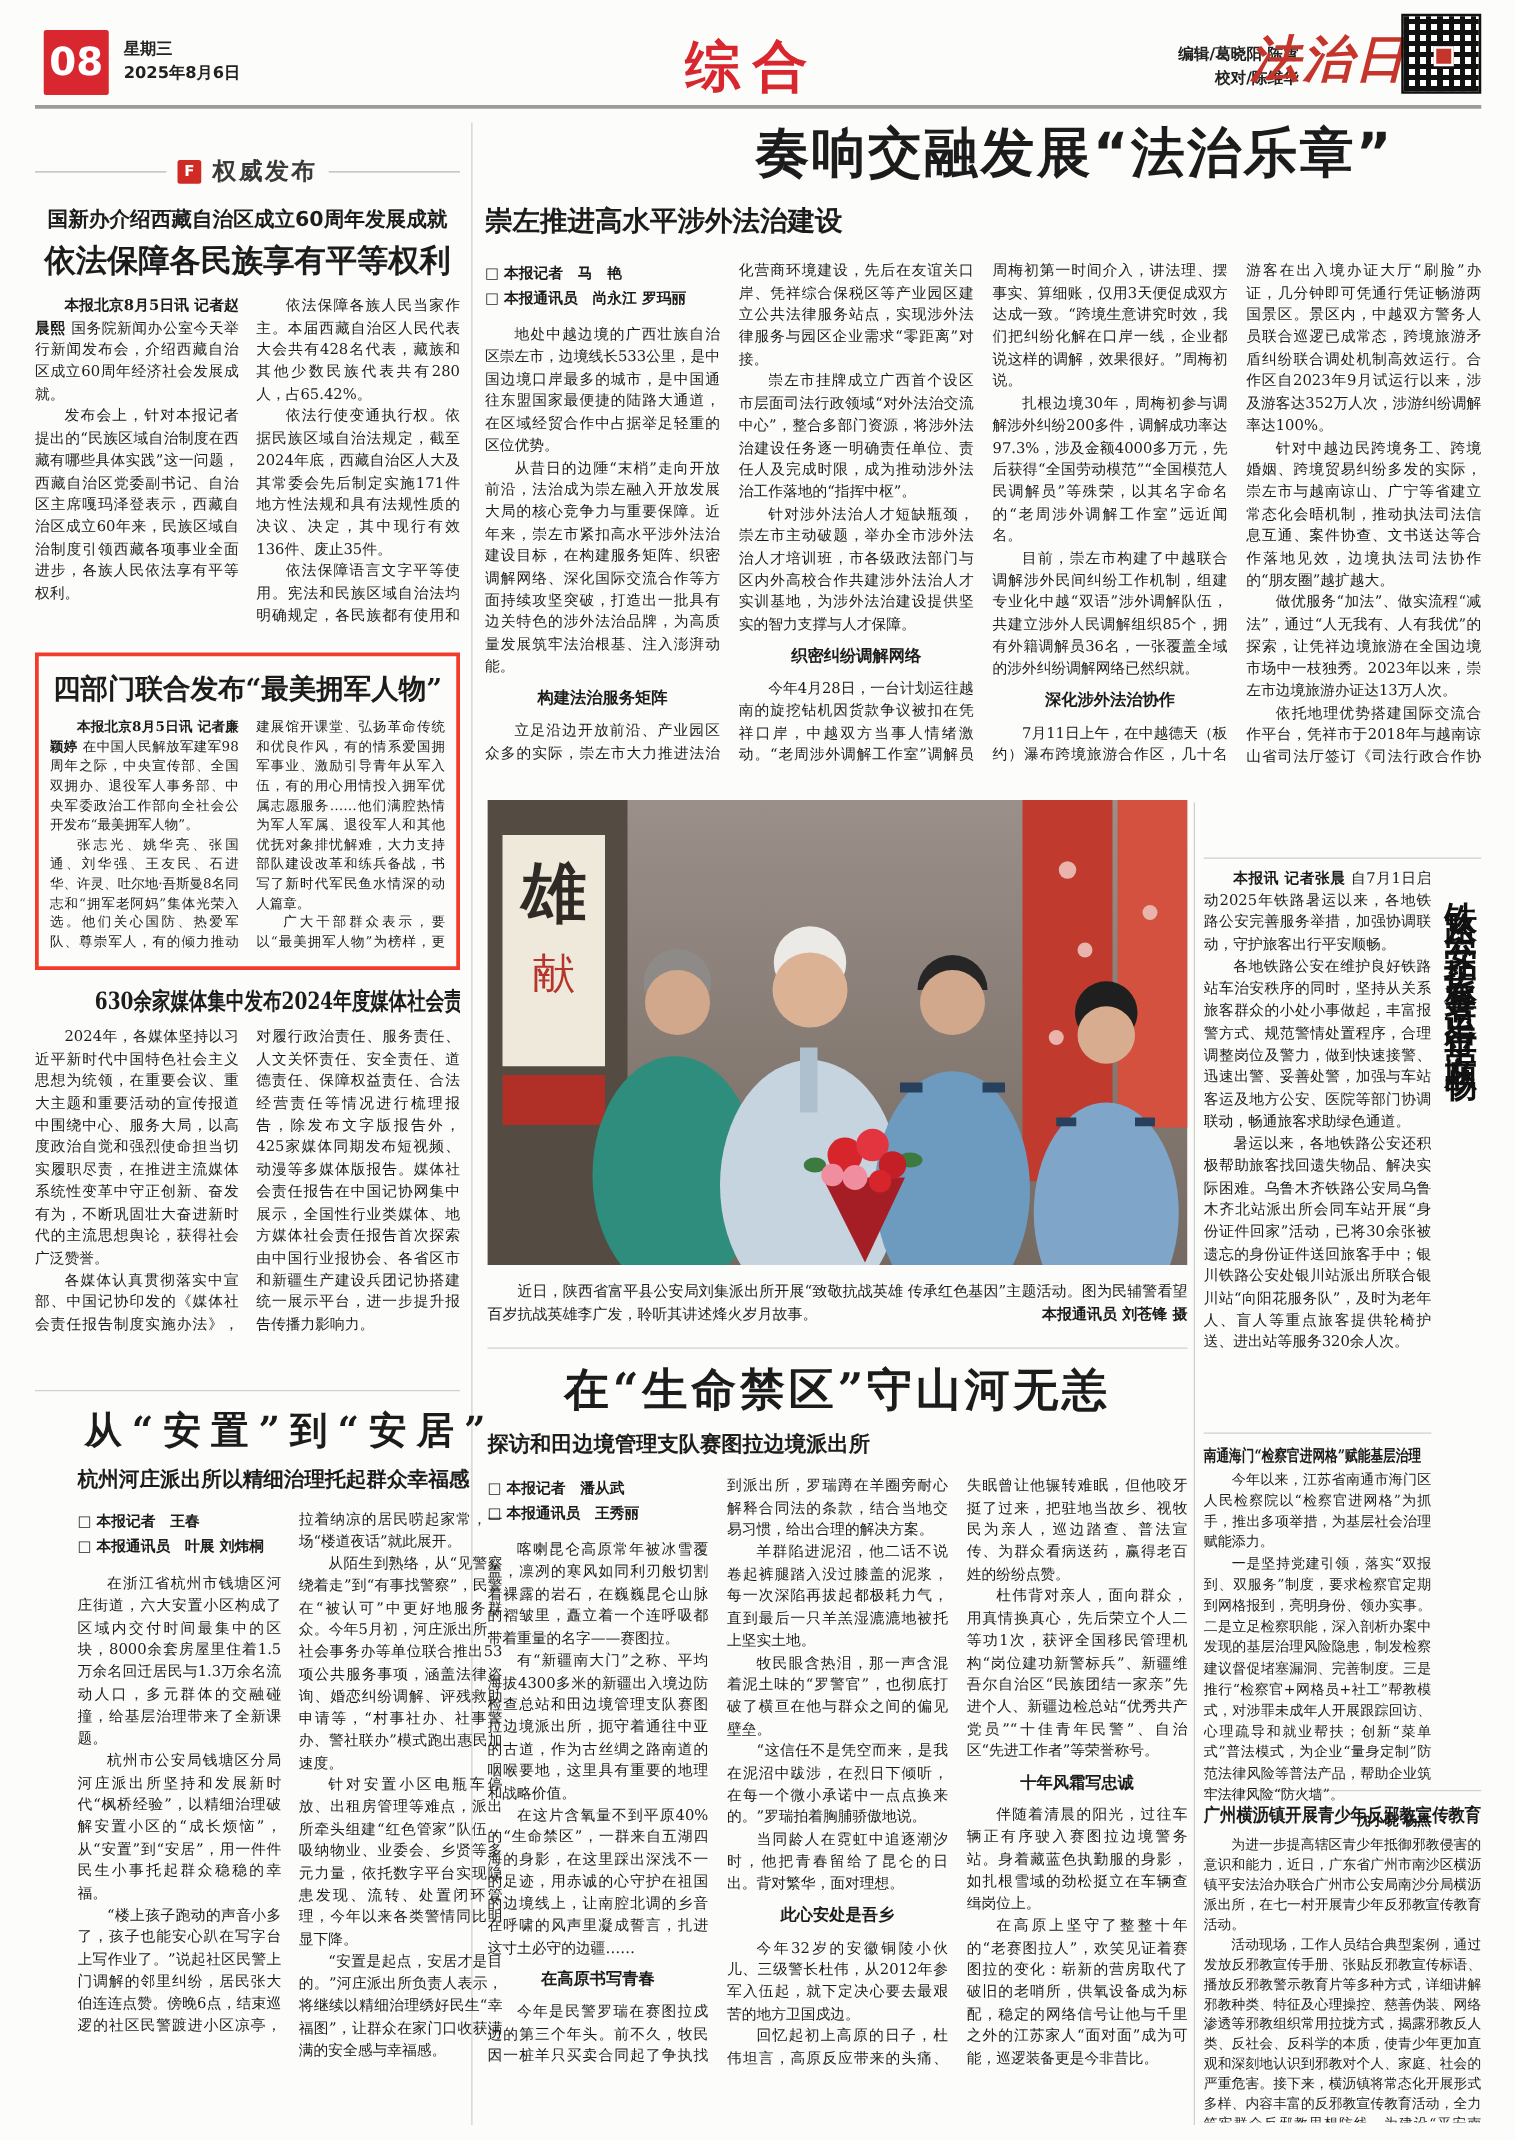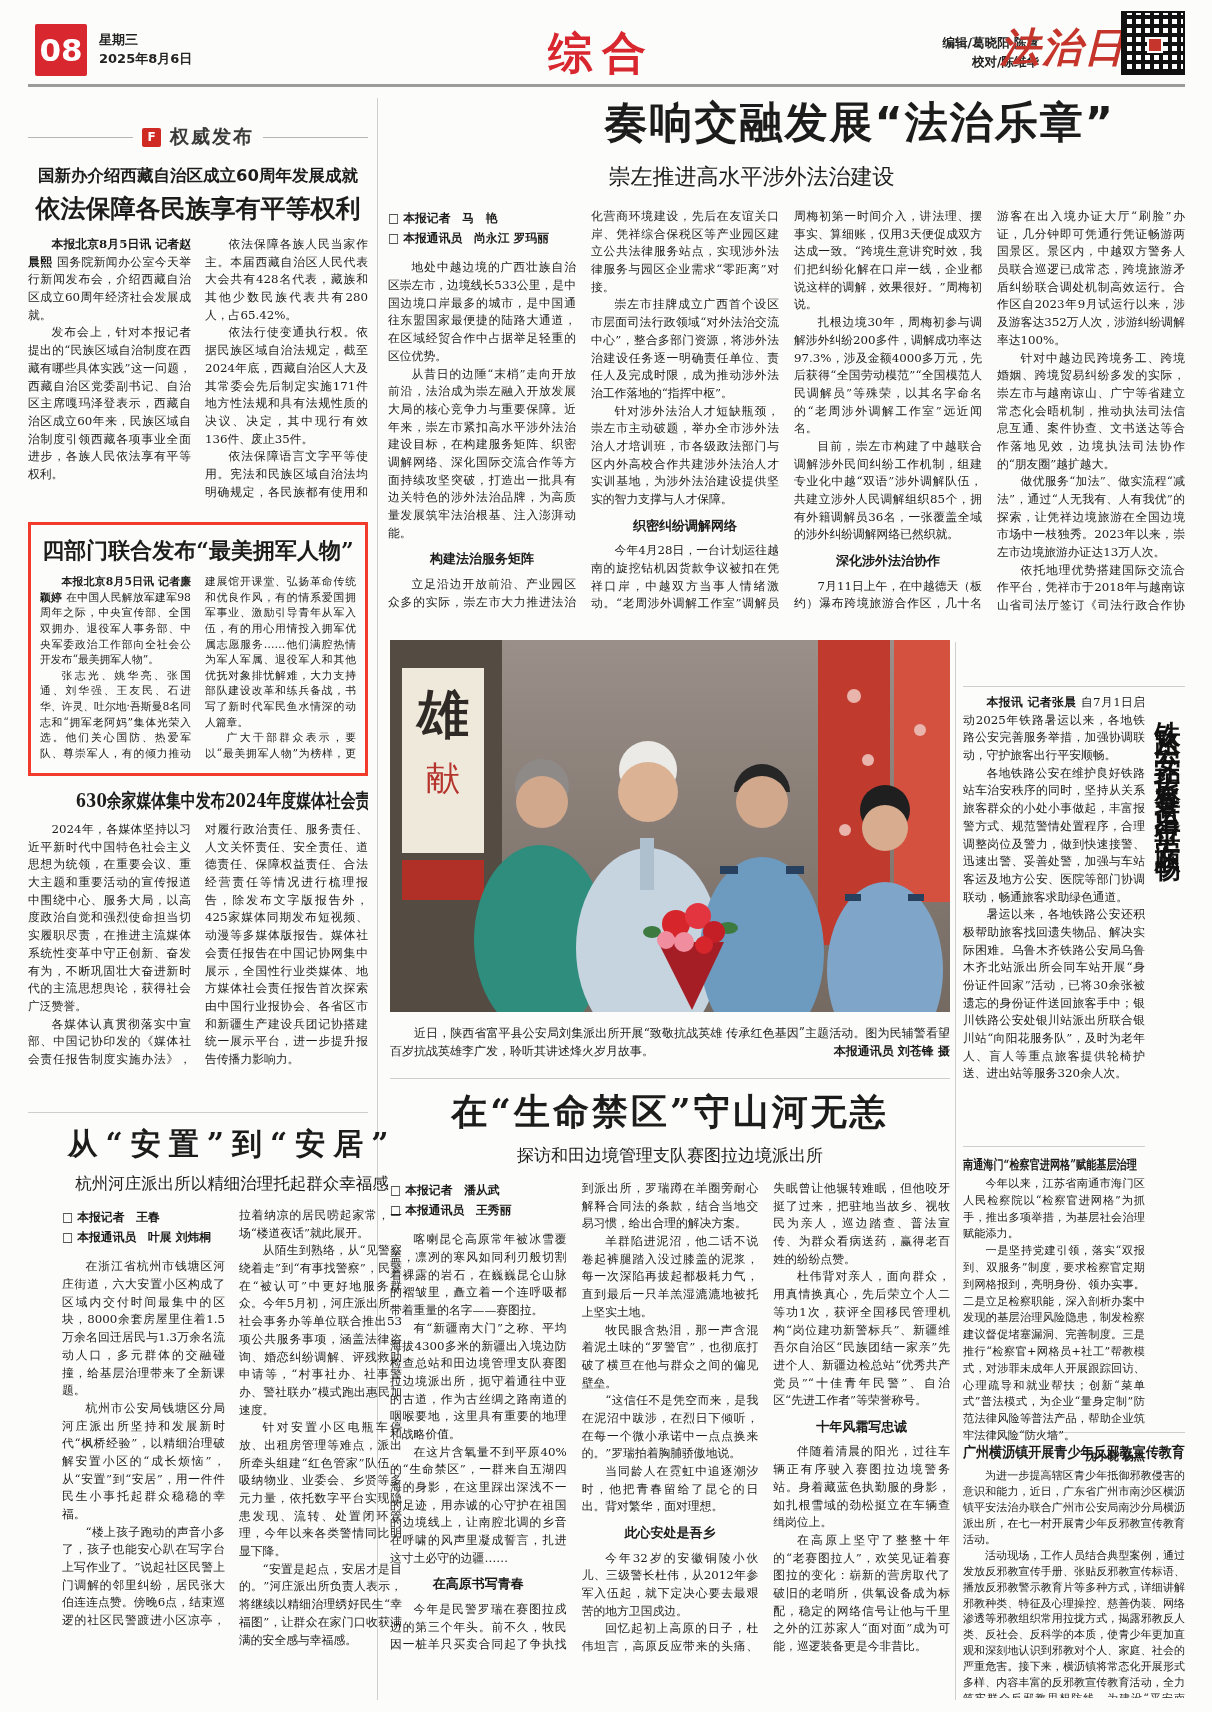--- a/index.html
+++ b/index.html
@@ -26,21 +26,21 @@
   .qr::after{content:"";position:absolute;left:24px;top:24px;width:12px;height:12px;background:#c5352b;border:2px solid #fff;}
   .head-rule{position:absolute;left:28px;top:84px;width:1157px;height:3px;background:#9b9b99;}
 
   
   .vline,.hline{position:absolute;background:#cfcfcb;}
 
   
   section{position:absolute;box-sizing:border-box;}
   .kicker{font-family:"DejaVu Sans","Liberation Sans",sans-serif;font-weight:bold;font-size:16.5px;text-align:center;}
   .hl{font-weight:bold;text-align:center;margin:0;}
-  .sub-title{font-family:"DejaVu Sans","Liberation Sans",sans-serif;font-weight:normal;text-align:center;}
+  .sub-title{font-family:"DejaVu Sans","Liberation Sans",sans-serif;font-weight:bold;}
   .body-text{font-size:11.8px;line-height:1.5;text-align:justify;overflow:hidden;}
   .para{margin:0;text-indent:2em;text-align:justify;}
   .subhead{font-family:"DejaVu Sans","Liberation Sans",sans-serif;font-size:13px;font-weight:bold;
     text-align:center;margin:7px 0;break-inside:avoid;text-indent:0;}
   .byline-line{font-weight:bold;margin:2px 0;text-indent:0;}
   .byline-line + .para{margin-top:12px;}
   .signature{text-align:right;font-weight:bold;margin-top:3px;text-indent:0;}
   .cols2{column-count:2;column-gap:14px;}
   .cols3{column-count:3;column-gap:15px;}
   .cols4{column-count:4;column-gap:15px;}

